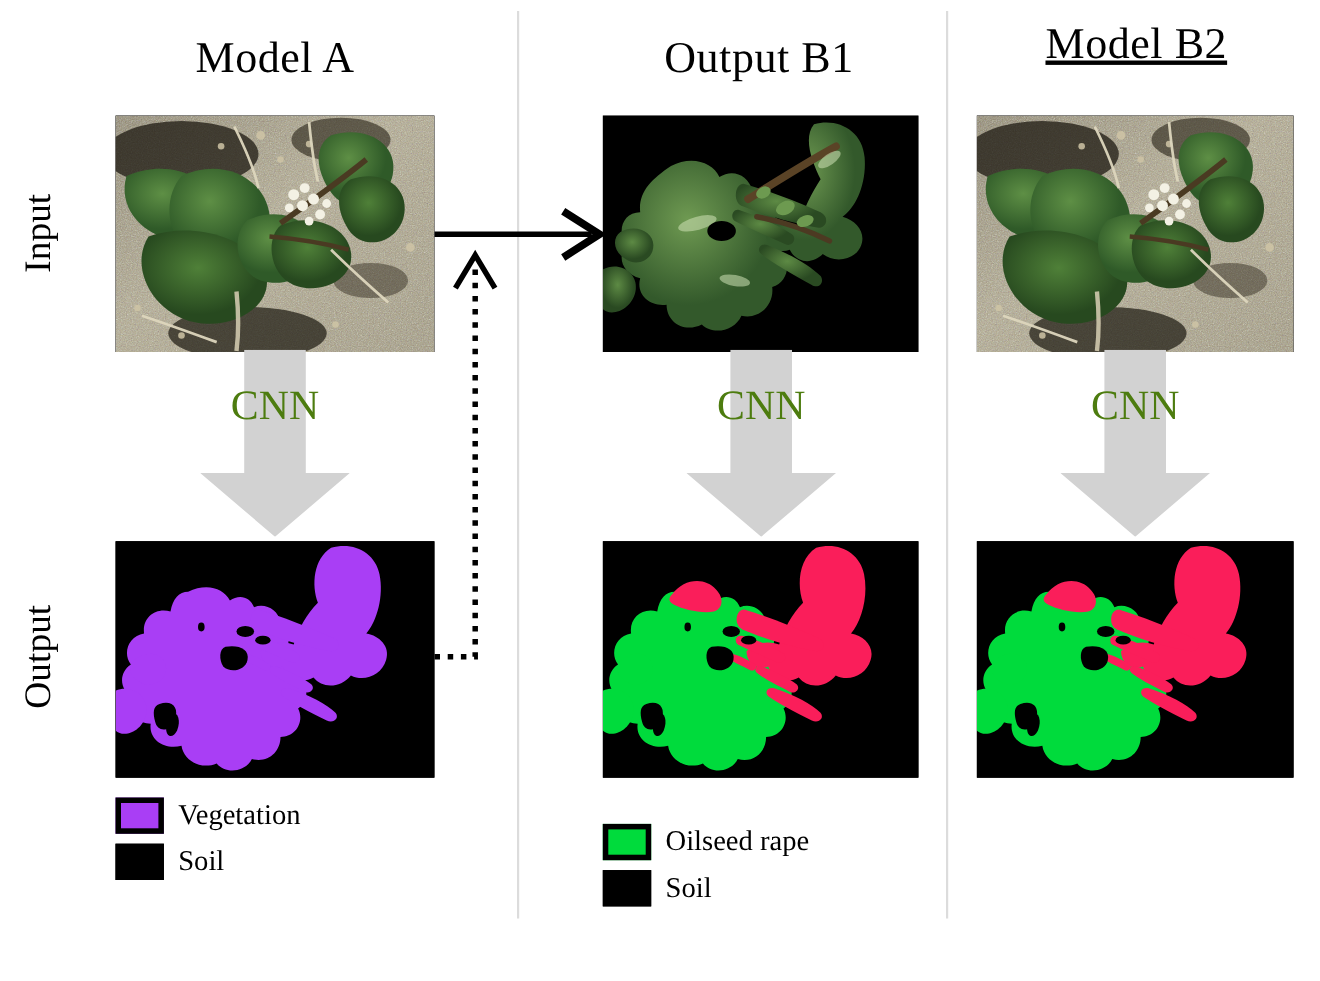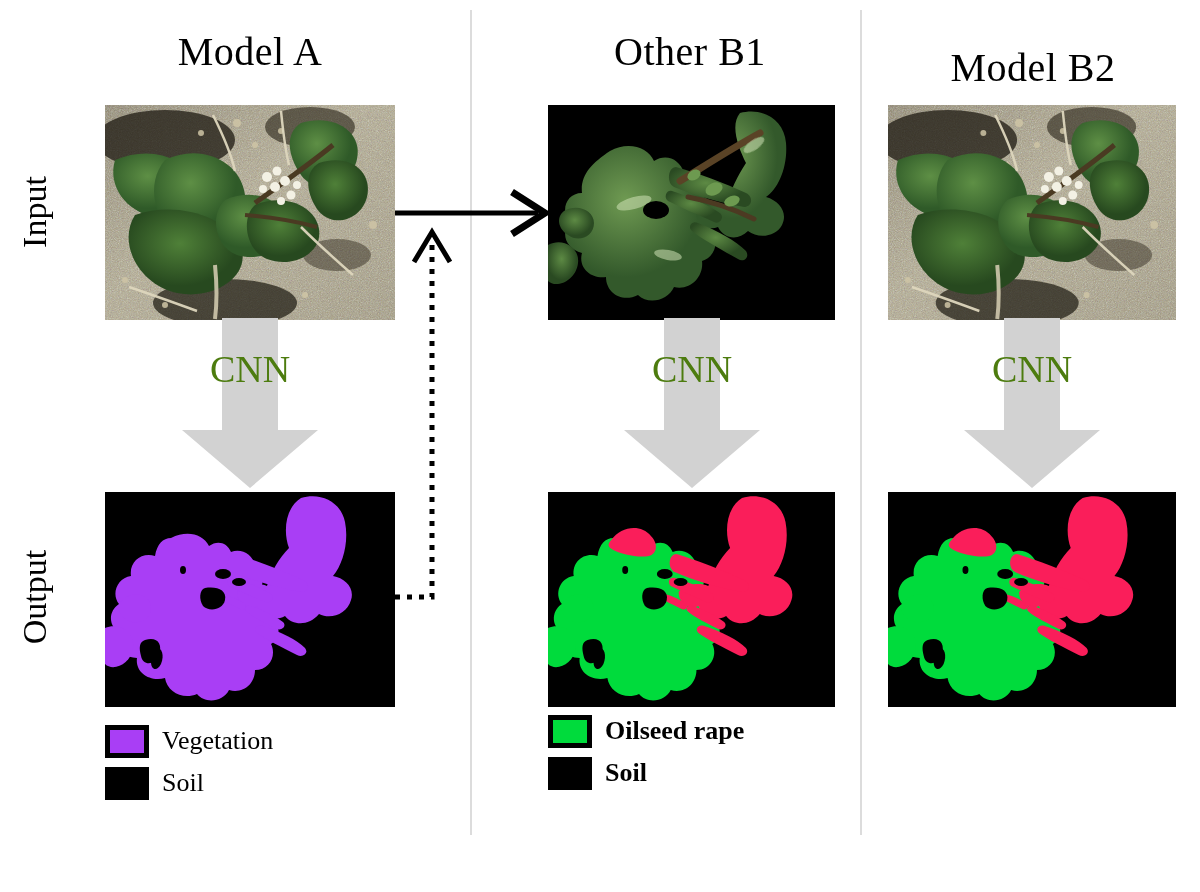--- a/index.html
+++ b/index.html
@@ -56,22 +56,22 @@
 </style>
 </head>
 <body>
 
 <div class="stage">
 
   <div class="divider" style="left:470px;top:10px;height:825px;"></div>
   <div class="divider" style="left:860px;top:10px;height:825px;"></div>
 
   <div class="col-title" style="left:105px;top:32px;width:290px;">Model A</div>
-  <div class="col-title" style="left:545px;top:32px;width:290px;">Other B1</div>
-  <div class="col-title" style="left:888px;top:48px;width:290px;">Model B2</div>
+  <div class="col-title" style="left:545px;top:32px;width:290px;">Output B1</div>
+  <div class="col-title" style="left:888px;top:20px;width:290px;text-decoration:underline;">Model B2</div>
 
   <div class="row-label" style="left:-45px;top:195px;width:160px;">Input</div>
   <div class="row-label" style="left:-55px;top:580px;width:180px;">Output</div>
 
   <div class="frame" style="left:105px;top:105px;width:290px;height:215px;">
     <div class="photo">
       <svg viewBox="0 0 290 215" preserveAspectRatio="none">
         <defs>
           <linearGradient id="soilg" x1="0" y1="0" x2="1" y2="1">
             <stop offset="0%" stop-color="#8d8468"></stop>
@@ -328,21 +328,21 @@
           <path d="M100 96 C112 94 122 98 120 108 C118 118 104 120 98 114 C94 108 94 98 100 96 Z"></path>
           <path d="M40 148 C52 144 58 152 54 162 C50 174 38 174 36 164 C34 156 34 150 40 148 Z"></path>
           <path d="M50 156 C56 154 60 162 56 172 C52 180 46 178 46 170 C46 162 46 158 50 156 Z"></path>
           <ellipse cx="118" cy="82" rx="8" ry="5"></ellipse>
           <ellipse cx="134" cy="90" rx="7" ry="4"></ellipse>
         </g>
       </svg>
     </div>
   </div>
 
-  <div class="legend" style="left:548px;top:712px;font-weight:bold;">
+  <div class="legend" style="left:548px;top:746px;">
     <div class="legend-row">
       <span class="swatch" style="background:#00db3c;"></span>
       <span class="legend-text">Oilseed rape</span>
     </div>
     <div class="legend-row">
       <span class="swatch" style="background:#000000;"></span>
       <span class="legend-text">Soil</span>
     </div>
   </div>
 

